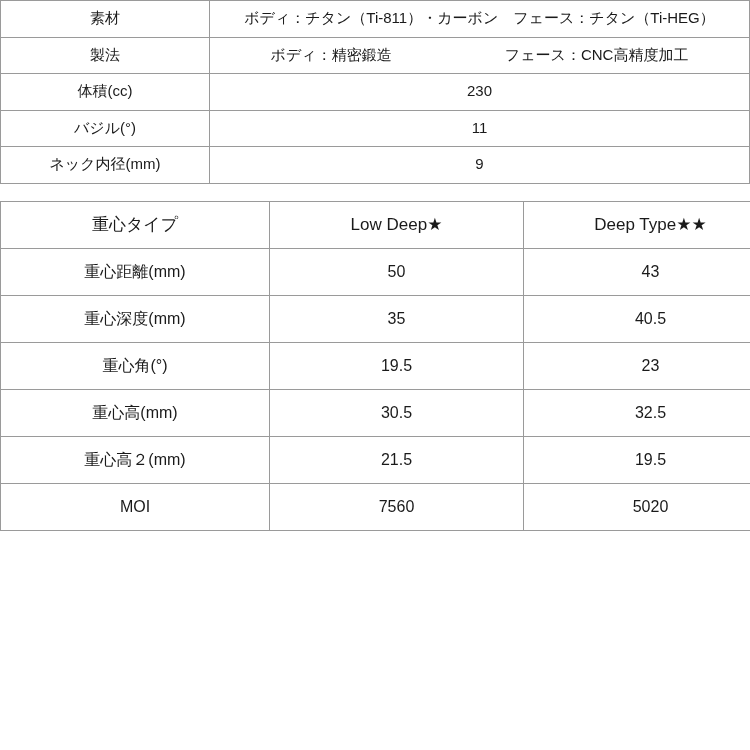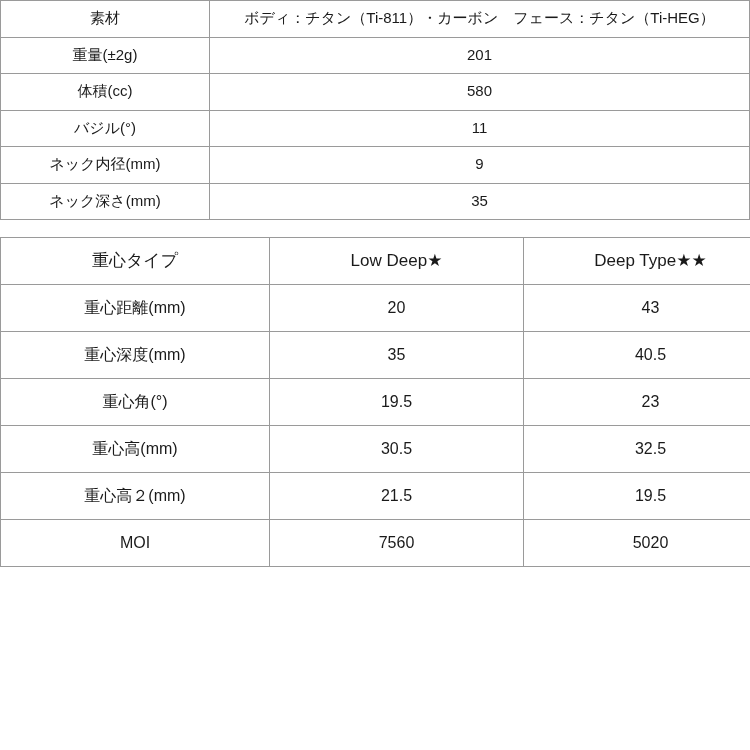--- a/index.html
+++ b/index.html
@@ -93,39 +93,42 @@
 
       <tr>
         <td class="label">
           <span class="cell-inner">素材</span>
         </td>
         <td class="value">
           <span class="cell-inner">ボディ：チタン（Ti-811）・カーボン　フェース：チタン（Ti-HEG）</span>
         </td>
       </tr>
 
-
-
-
-
-      <tr>
-        <td class="label">
-          <span class="cell-inner">重量(±2g)</span>
-        </td>
-        <td class="value">
-          <span class="cell-inner">201</span>
-        </td>
-      </tr>
+      <tr>
+        <td class="label">
+          <span class="cell-inner">製法</span>
+        </td>
+        <td class="value">
+          <div class="two-part">
+            <span>ボディ：精密鍛造</span>
+            <span>フェース：CNC高精度加工</span>
+          </div>
+        </td>
+      </tr>
+
+
+
+
 
       <tr>
         <td class="label">
           <span class="cell-inner">体積(cc)</span>
         </td>
         <td class="value">
-          <span class="cell-inner">580</span>
+          <span class="cell-inner">230</span>
         </td>
       </tr>
 
 
       <tr>
         <td class="label">
           <span class="cell-inner">バジル(°)</span>
         </td>
         <td class="value">
           <span class="cell-inner">11</span>
@@ -134,28 +137,20 @@
 
       <tr>
         <td class="label">
           <span class="cell-inner">ネック内径(mm)</span>
         </td>
         <td class="value">
           <span class="cell-inner">9</span>
         </td>
       </tr>
 
-      <tr>
-        <td class="label">
-          <span class="cell-inner">ネック深さ(mm)</span>
-        </td>
-        <td class="value">
-          <span class="cell-inner">35</span>
-        </td>
-      </tr>
 
     </tbody>
   </table>
 
   <div class="gap"></div>
 
   <table class="spec" id="table-center-of-gravity">
     <tbody>
 
       <tr class="header">
@@ -168,21 +163,21 @@
         <td class="valcol">
           <span class="cell-inner">Deep Type★★</span>
         </td>
       </tr>
 
       <tr>
         <td class="label">
           <span class="cell-inner">重心距離(mm)</span>
         </td>
         <td class="valcol">
-          <span class="cell-inner">20</span>
+          <span class="cell-inner">50</span>
         </td>
         <td class="valcol">
           <span class="cell-inner">43</span>
         </td>
       </tr>
 
       <tr>
         <td class="label">
           <span class="cell-inner">重心深度(mm)</span>
         </td>

